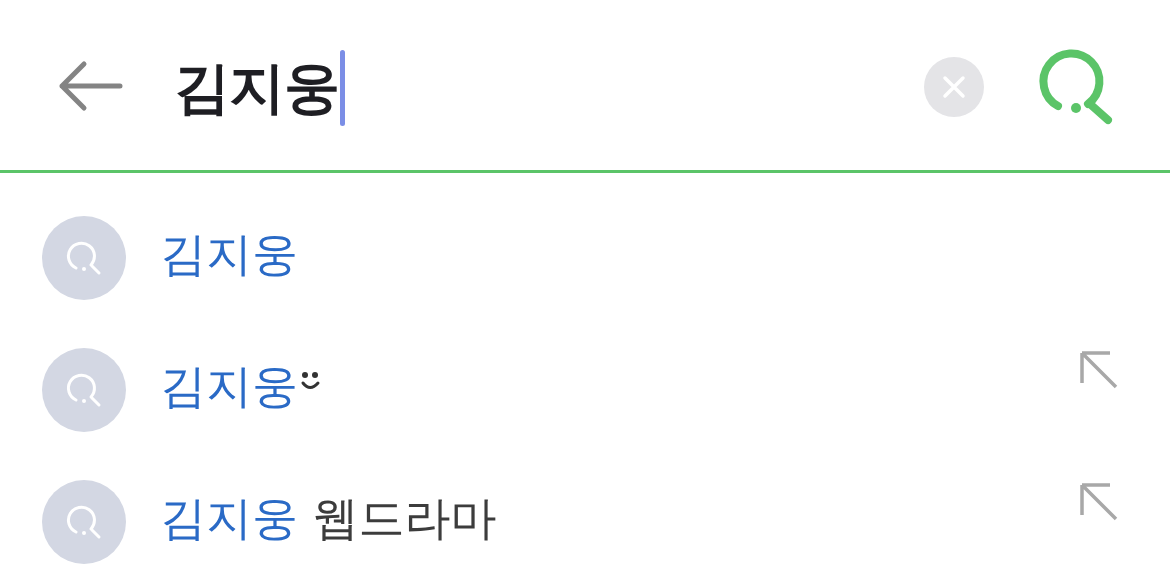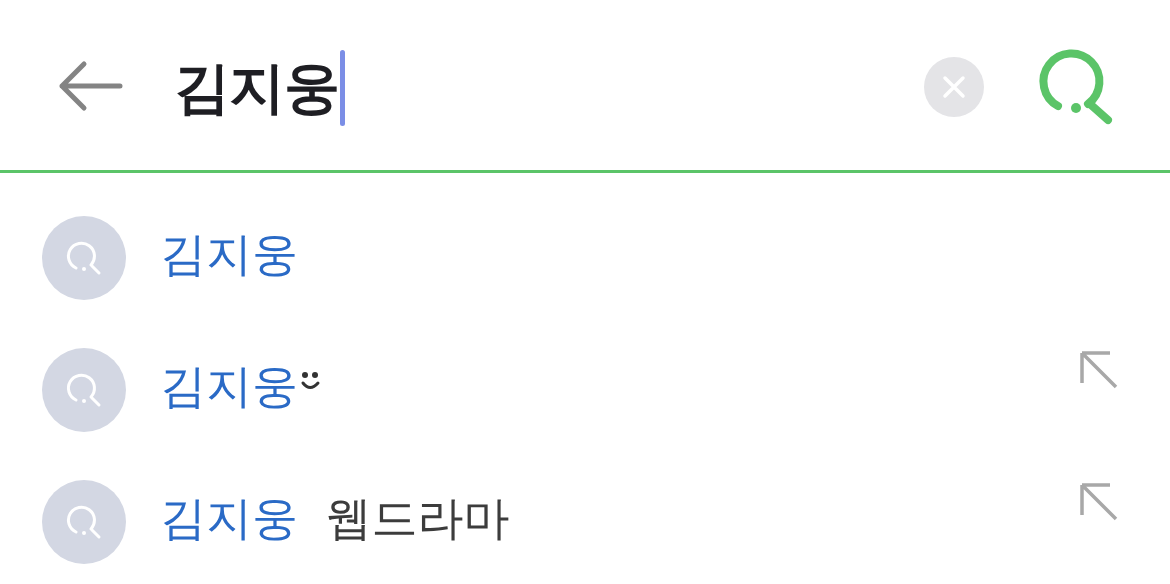--- a/index.html
+++ b/index.html
@@ -95,21 +95,21 @@
 
   <div class="row" style="top:264px;">
     <div class="row-icon" style="top:43px;">
       <svg width="40" height="40" viewBox="0 0 40 40">
         <path d="M12 30 A13 13 0 1 1 27 27" stroke="#ffffff" stroke-width="3" fill="none" stroke-linecap="round"></path>
         <circle cx="20" cy="31" r="2" fill="#ffffff"></circle>
         <path d="M28 28 L35 35" stroke="#ffffff" stroke-width="3" stroke-linecap="round"></path>
       </svg>
     </div>
     <div class="row-label" style="top:58px;">
-      <span class="hl">김지웅</span><span class="rest" style="white-space:pre;font-family:Liberation Mono, monospace;"> 웹드라마</span>
+      <span class="hl">김지웅</span><span class="rest" style="white-space:pre;"> 웹드라마</span>
     </div>
     <div class="fill-btn" style="top:42px;">
       <svg width="46" height="46" viewBox="0 0 46 46">
         <path d="M6 6 L40 40 M6 6 H34 M6 6 V36" stroke="#a8a8a8" stroke-width="3.5" fill="none"></path>
       </svg>
     </div>
   </div>
 
 </div>
 

